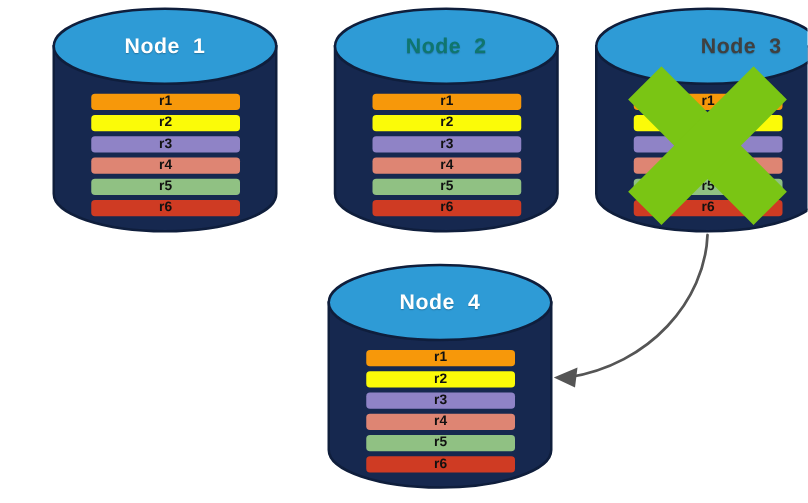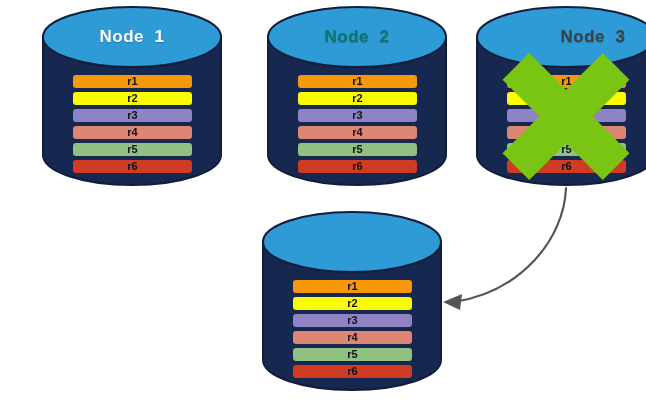--- a/index.html
+++ b/index.html
@@ -172,20 +172,21 @@
         <polygon points="0,21 21,0 100,79 79,100" fill="#7AC514"></polygon>
         <polygon points="79,0 100,21 21,100 0,79" fill="#7AC514"></polygon>
       </svg>
     </div>
 
   <div class="node" style="left: 242px; top: 210px; width: 180px; height: 182px;">
     <svg class="node-svg" width="180" height="182" viewBox="0 0 180 182">
         <path d="M 1,32 L 1,150 A 89,30 0 0 0 179,150 L 179,32 Z" fill="#16284F" stroke="#0F1E3C" stroke-width="2"></path>
         <ellipse cx="90" cy="32" rx="89" ry="30" fill="#2E9BD6" stroke="#0F1E3C" stroke-width="2"></ellipse>
       </svg>
+    <div class="node-title" style="top: 22px; color: rgb(255, 255, 255);">Node  4</div>
     <div class="bars" style="left: 31px; top: 70px; width: 119px; height: 98px; gap: 4px;">
         <div class="bar" style="height: 13px; background: rgb(247, 152, 10);">
           <span class="bar-label" style="color: rgb(17, 17, 17);">r1</span>
         </div>
         <div class="bar" style="height: 13px; background: rgb(251, 251, 8);">
           <span class="bar-label" style="color: rgb(17, 17, 17);">r2</span>
         </div>
         <div class="bar" style="height: 13px; background: rgb(143, 131, 198);">
           <span class="bar-label" style="color: rgb(17, 17, 17);">r3</span>
         </div>

